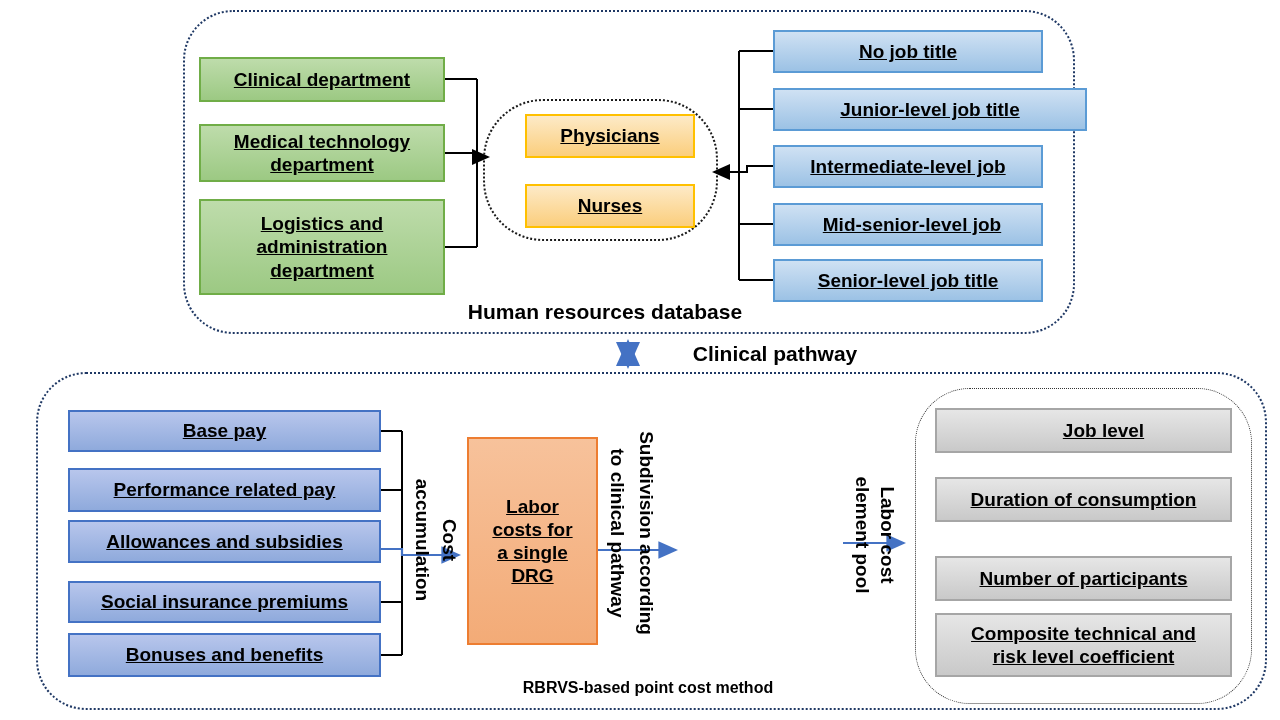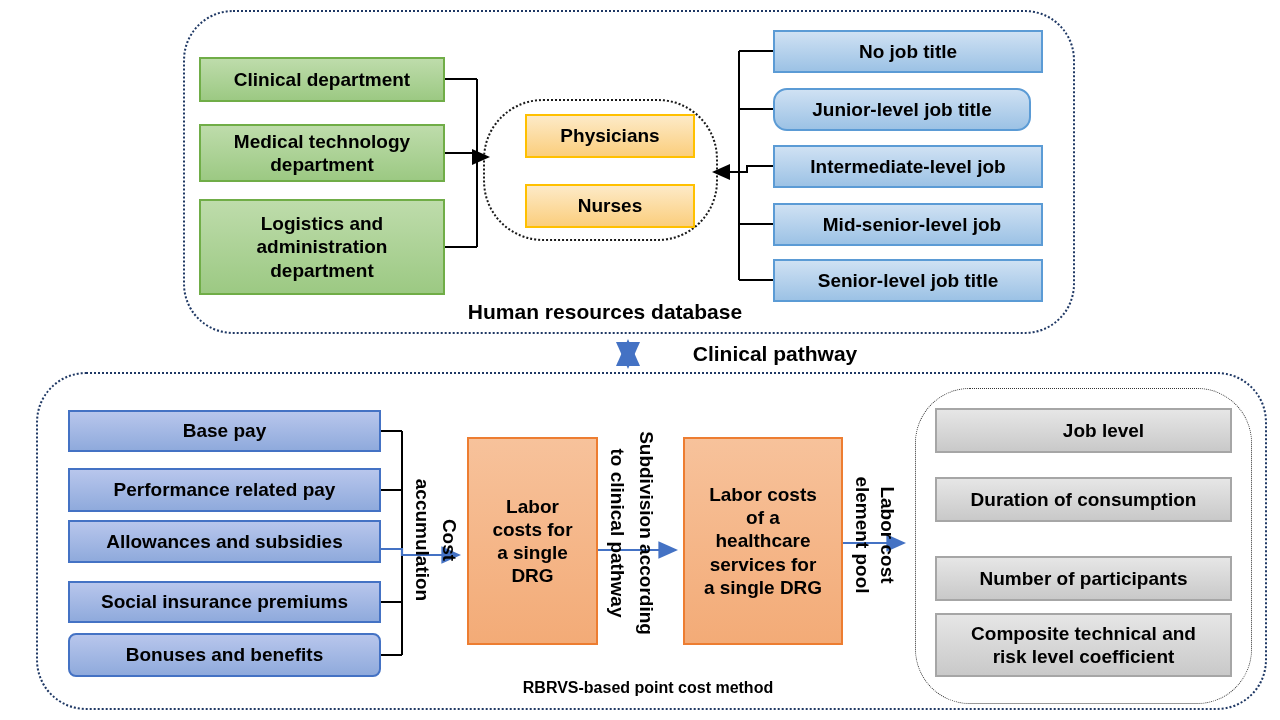--- a/index.html
+++ b/index.html
@@ -1,20 +1,20 @@
 <!DOCTYPE html>
 <html><head>
 <meta charset="utf-8">
 <style>
   html,body{margin:0;padding:0;background:#fff;}
   .canvas{position:relative;width:1280px;height:720px;background:#fff;overflow:hidden;
           font-family:"Liberation Sans",sans-serif;color:#000;}
   .box{position:absolute;display:flex;align-items:center;justify-content:center;
        text-align:center;white-space:pre-line;font-weight:600;font-size:19px;
-       line-height:1.22;box-sizing:border-box;}
+       line-height:1.22;box-sizing:border-box;text-decoration:underline;}
   .green {background:linear-gradient(#bedcab,#9cc983);border:2px solid #70ad47;}
   .gold  {background:linear-gradient(#fdeac7,#fbce7d);border:2px solid #ffc000;}
   .blue  {background:linear-gradient(#cfe1f3,#9cc2e5);border:2px solid #5b9bd5;}
   .purple{background:linear-gradient(#b8c6ec,#8faadc);border:2px solid #4472c4;margin-left:13px;}
   .orange{background:linear-gradient(#f7c29b,#f3ab77);border:2px solid #ed7d31;}
   .gray  {background:linear-gradient(#e6e6e6,#c9c9c9);border:2px solid #a6a6a6;}
   .outline{position:absolute;border:2px dotted #1f3864;border-radius:50px;box-sizing:border-box;}
   .outline.black{border:2px dotted #1a1a1a;border-radius:60px;}
   .outline.fine{border:1.5px dotted #333;border-radius:55px;}
   .caption{position:absolute;font-weight:700;text-align:center;}
@@ -24,35 +24,35 @@
 
   
   .frame-top{left:183px;top:10px;width:892px;height:324px;}
   .frame-mid{left:483px;top:99px;width:235px;height:142px;}
   .g1{left:199px;top:57px;width:246px;height:45px;}
   .g2{left:199px;top:124px;width:246px;height:58px;}
   .g3{left:199px;top:199px;width:246px;height:96px;}
   .y1{left:525px;top:114px;width:170px;height:44px;}
   .y2{left:525px;top:184px;width:170px;height:44px;}
   .b1{left:773px;top:30px;width:270px;height:43px;}
-  .b2{left:773px;top:88px;width:258px;height:43px;border-radius:14px;}
+  .b2{left:773px;top:88px;width:314px;height:43px;}
   .b3{left:773px;top:145px;width:270px;height:43px;}
   .b4{left:773px;top:203px;width:270px;height:43px;padding-left:8px;}
   .b5{left:773px;top:259px;width:270px;height:43px;}
   .cap-hr{left:445px;top:300px;width:320px;font-size:21px;}
   .cap-cp{left:675px;top:342px;width:200px;font-size:21px;}
 
   
   .frame-bot{left:36px;top:372px;width:1231px;height:338px;}
   .frame-pool{left:915px;top:388px;width:337px;height:316px;}
   .p1{left:55px;top:410px;width:313px;height:42px;}
   .p2{left:55px;top:468px;width:313px;height:44px;}
   .p3{left:55px;top:520px;width:313px;height:43px;}
   .p4{left:55px;top:581px;width:313px;height:42px;}
-  .p5{left:55px;top:633px;width:313px;height:44px;border-radius:8px;}
+  .p5{left:55px;top:633px;width:313px;height:44px;}
   .o1{left:467px;top:437px;width:131px;height:208px;}
   .o2{left:683px;top:437px;width:160px;height:208px;}
   .q1{left:935px;top:408px;width:297px;height:45px;padding-left:40px;}
   .q2{left:935px;top:477px;width:297px;height:45px;}
   .q3{left:935px;top:556px;width:297px;height:45px;}
   .q4{left:935px;top:613px;width:297px;height:64px;}
   .vt-cost{left:371px;top:513px;width:130px;height:54px;line-height:27px;}
   .vt-sub {left:522px;top:504px;width:220px;height:58px;line-height:29px;}
   .vt-pool{left:810px;top:510px;width:130px;height:50px;line-height:25px;}
   .cap-rbrvs{left:458px;top:679px;width:380px;font-size:16px;}
@@ -120,25 +120,20 @@
 accumulation</div>
 
   <div class="box orange o1">Labor
 costs for
 a single
 DRG</div>
 
   <div class="vtext vt-sub">Subdivision according
 to clinical pathway</div>
 
-  <div class="box orange o2">Labor costs
-of a
-healthcare
-services for
-a single DRG</div>
 
   <div class="vtext vt-pool">Labor cost
 element pool</div>
 
   <div class="box gray q1">Job level</div>
   <div class="box gray q2">Duration of consumption</div>
   <div class="box gray q3">Number of participants</div>
   <div class="box gray q4">Composite technical and
 risk level coefficient</div>
 

